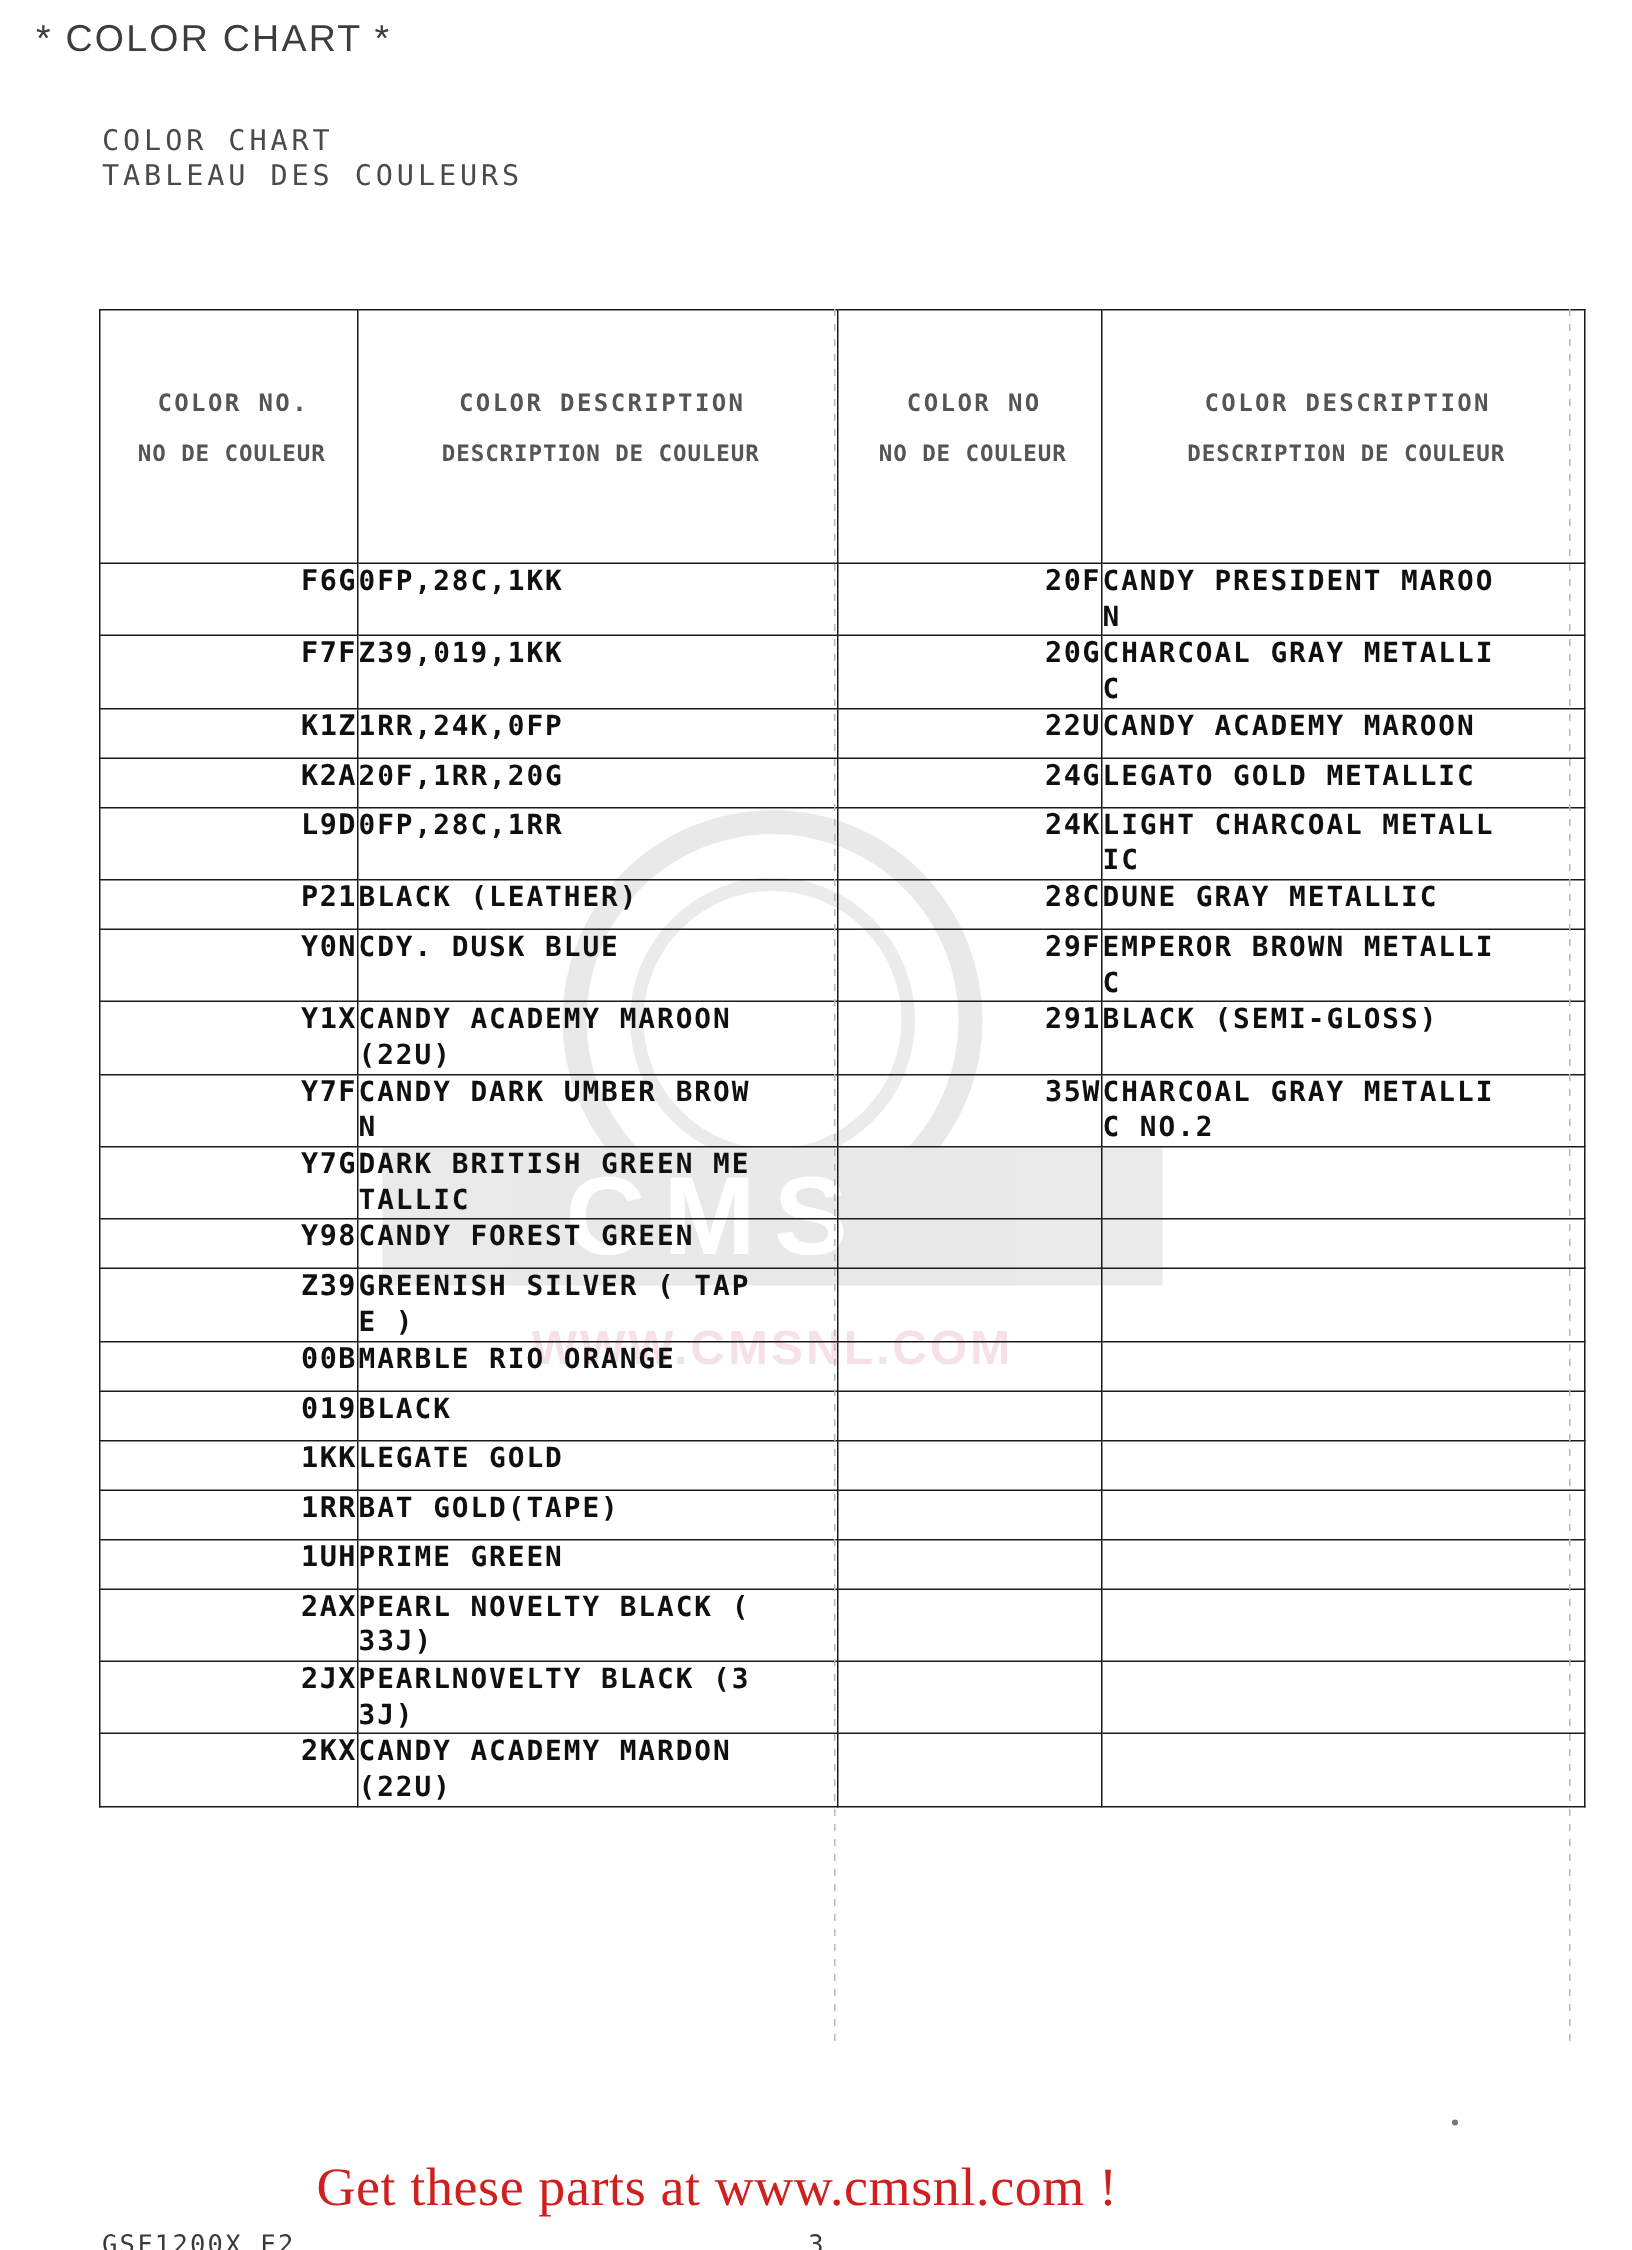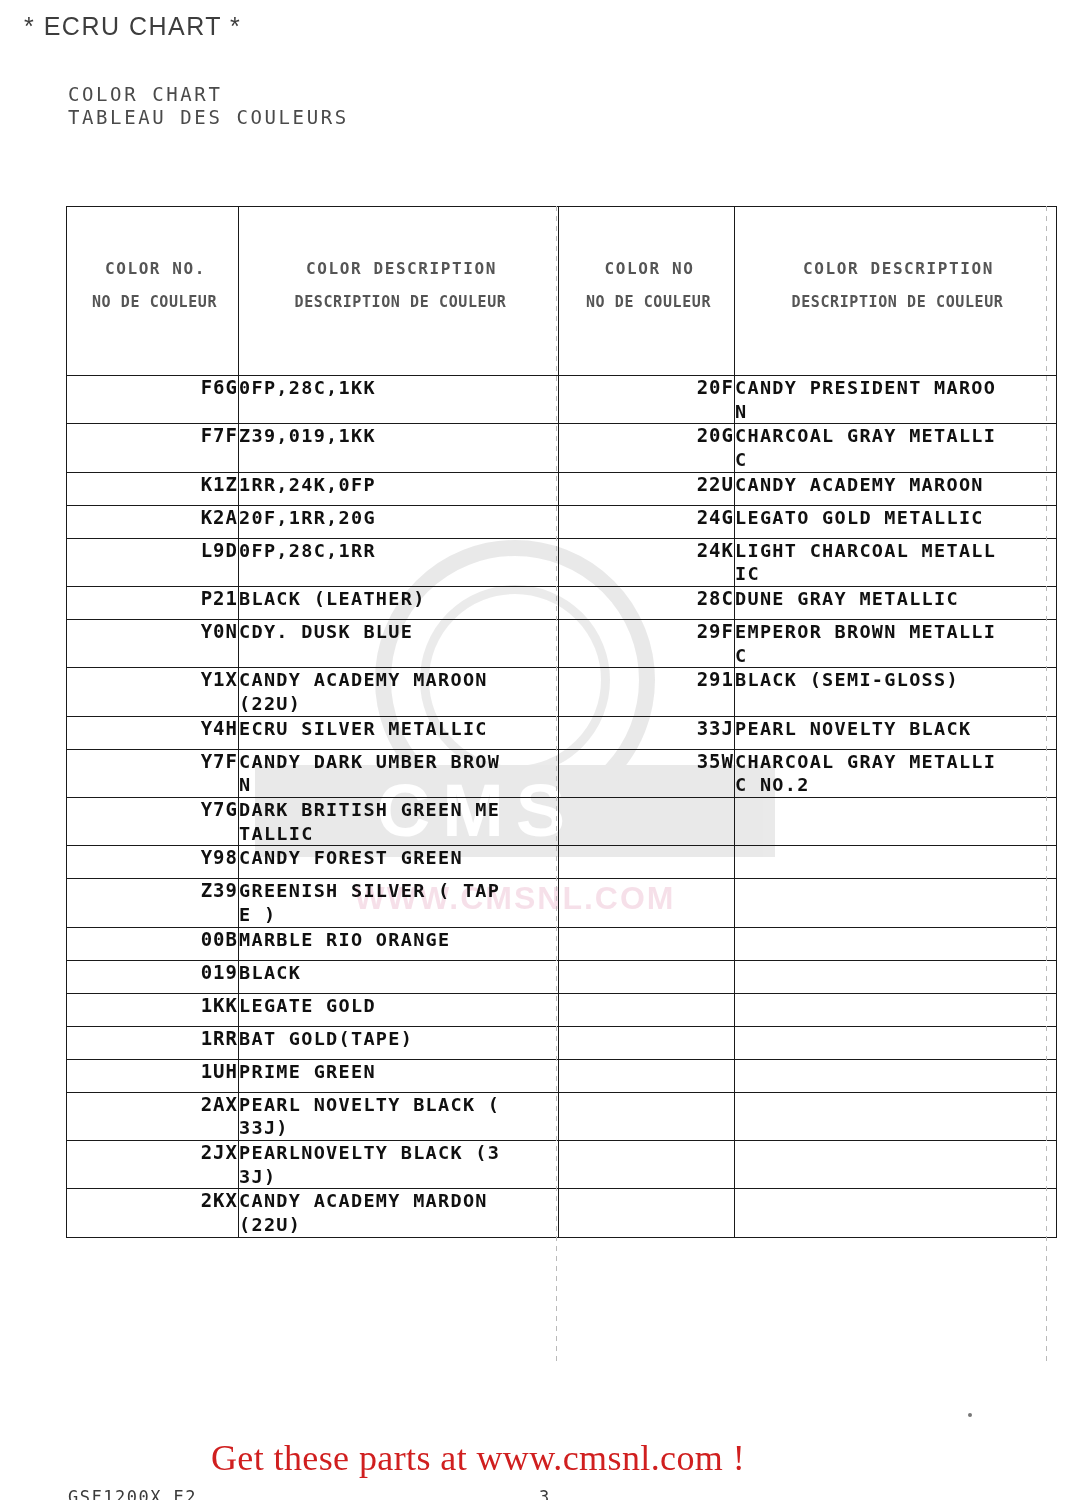--- a/index.html
+++ b/index.html
@@ -231,21 +231,21 @@
     height: 4px;
     background: #777;
     border-radius: 50%;
   }
 </style>
 </head>
 <body>
 
 <div class="page">
 
-  <div class="doc-heading">* ECRU CHART *</div>
+  <div class="doc-heading">* COLOR CHART *</div>
   <div class="subhead l1">COLOR CHART</div>
   <div class="subhead l2">TABLEAU DES COULEURS</div>
 
   <div class="watermark">
     <div class="wm-circle"></div>
     <div class="wm-inner"></div>
     <div class="wm-bar"></div>
     <div class="wm-cms">CMS</div>
     <div class="wm-url">WWW.CMSNL.COM</div>
   </div>
@@ -326,26 +326,20 @@
 C</td>
           </tr>
           <tr>
             <td class="code">Y1X</td>
             <td class="desc">CANDY ACADEMY MAROON
 (22U)</td>
             <td class="code">291</td>
             <td class="desc">BLACK (SEMI-GLOSS)</td>
           </tr>
           <tr>
-            <td class="code">Y4H</td>
-            <td class="desc">ECRU SILVER METALLIC</td>
-            <td class="code">33J</td>
-            <td class="desc">PEARL NOVELTY BLACK</td>
-          </tr>
-          <tr>
             <td class="code">Y7F</td>
             <td class="desc">CANDY DARK UMBER BROW
 N</td>
             <td class="code">35W</td>
             <td class="desc">CHARCOAL GRAY METALLI
 C NO.2</td>
           </tr>
           <tr>
             <td class="code">Y7G</td>
             <td class="desc">DARK BRITISH GREEN ME

